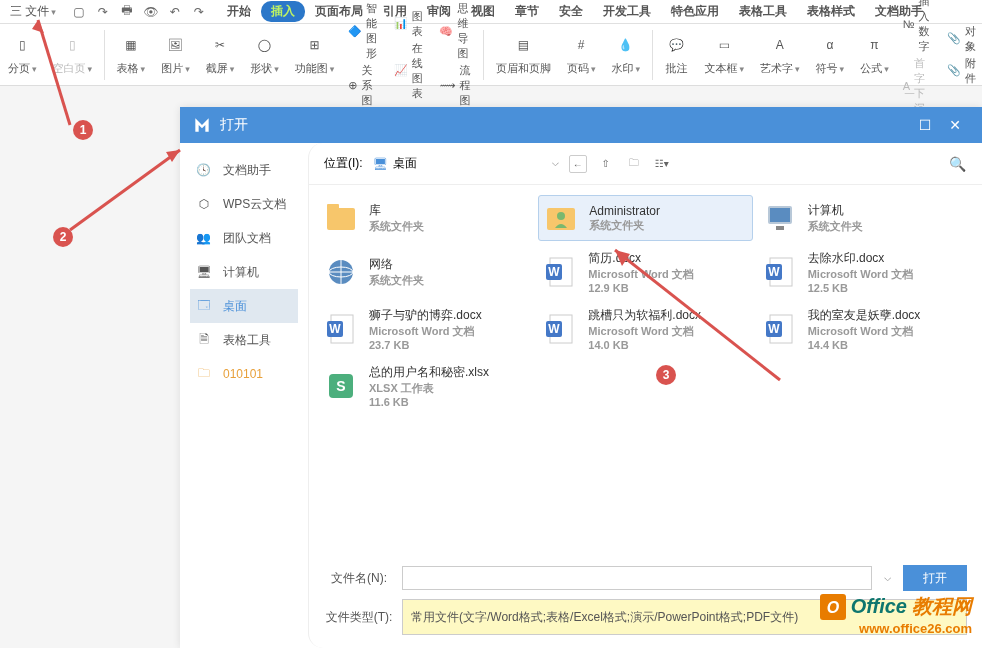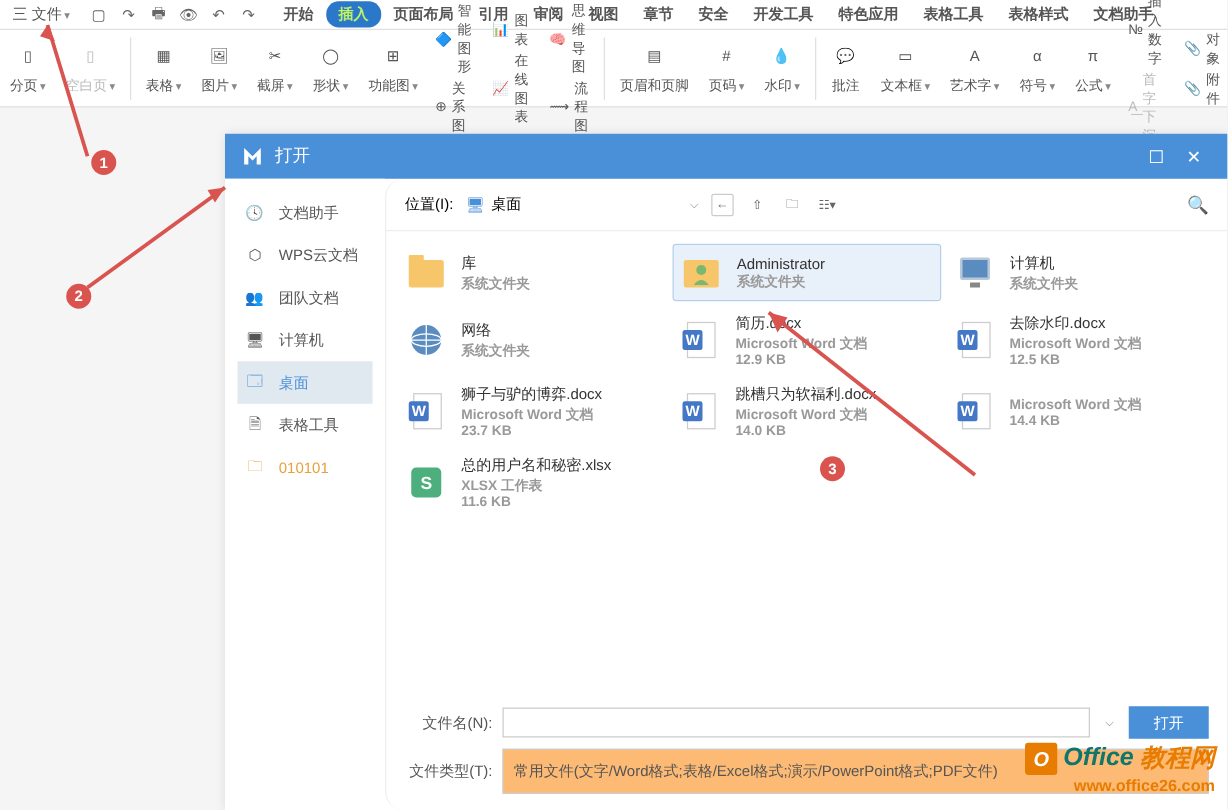--- a/index.html
+++ b/index.html
@@ -43,25 +43,25 @@
     .file-grid { flex: 1; padding: 10px; display: grid; grid-template-columns: 1fr 1fr 1fr; grid-auto-rows: min-content; gap: 5px 5px; align-content: start; }
     .file-item { display: flex; align-items: center; gap: 10px; padding: 4px; border-radius: 3px; }
     .file-item.selected { background: #e8f0fa; border: 1px solid #b5d0ec; }
     .file-icon { width: 36px; height: 36px; flex-shrink: 0; display: flex; align-items: center; justify-content: center; }
     .file-meta { flex: 1; min-width: 0; }
     .file-name { font-size: 12px; color: #333; white-space: nowrap; overflow: hidden; text-overflow: ellipsis; }
     .file-sub { font-size: 11px; color: #999; white-space: nowrap; font-weight: bold; }
     
     .bottom-area { padding: 10px 15px 5px; }
     .field-row { display: flex; align-items: center; gap: 8px; margin-bottom: 8px; }
-    .field-label { width: 70px; text-align: right; color: #555; }
+    .field-label { width: 70px; text-align: center; color: #555; }
     .field-input { flex: 1; height: 24px; border: 1px solid #ccc; padding: 0 6px; }
     .btn { width: 64px; height: 26px; display: flex; align-items: center; justify-content: center; cursor: pointer; }
     .btn-primary { background: #4a90d9; color: #fff; }
-    .btn-select { border: 1px solid #ccc; background: #fdba74; color: #555; flex: 1; text-align: left; padding: 17px 8px; height: 24px; display: flex; align-items: center; }
+    .btn-select { border: 1px solid #ccc; background: #fef9c3; color: #555; flex: 1; text-align: left; padding: 17px 8px; height: 24px; display: flex; align-items: center; }
     
     
     .arrow-red { position: absolute; pointer-events: none; }
     .circle-num { position: absolute; width: 20px; height: 20px; border-radius: 50%; background: #d9534f; color: #fff; display: flex; align-items: center; justify-content: center; font-size: 12px; font-weight: bold; }
     
     .watermark { position: absolute; right: 10px; bottom: 28px; font-size: 20px; font-weight: bold; font-style: italic; display: flex; align-items: center; gap: 5px; }
     .watermark-url { position: absolute; right: 10px; bottom: 12px; font-size: 13px; color: #e87c00; font-weight: bold; }
     
     svg { display: block; }
     .folder-ico { fill: #f7c66b; }
@@ -352,20 +352,21 @@
         </div>
         <div class="file-item">
           <div class="file-icon">
               <svg viewBox="0 0 36 36" width="36" height="36">
                 <rect x="8" y="4" width="22" height="28" fill="#fff" stroke="#ccc"></rect>
                 <rect x="4" y="10" width="16" height="16" class="word-ico" rx="2"></rect>
                 <text x="12" y="22" fill="#fff" font-size="12" text-anchor="middle" font-weight="bold">W</text>
               </svg>
             </div>
           <div class="file-meta">
+              <div class="file-name">我的室友是妖孽.docx</div>
               <div class="file-sub">Microsoft Word 文档</div>
               <div class="file-sub">14.4 KB</div>
             </div>
         </div>
 
         <div class="file-item">
           <div class="file-icon">
               <svg viewBox="0 0 36 36" width="36" height="36">
                 <rect x="6" y="6" width="24" height="24" fill="#4caf7d" rx="4"></rect>
                 <text x="18" y="23" fill="#fff" font-size="14" text-anchor="middle" font-weight="bold">S</text>

